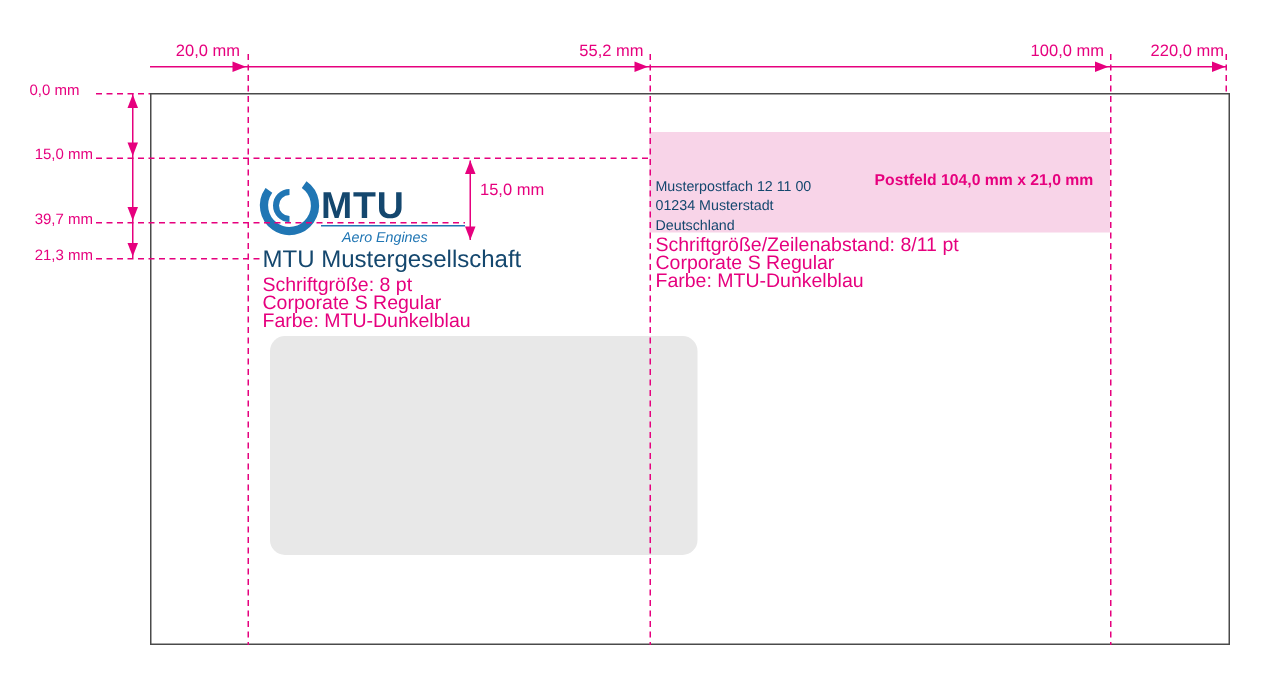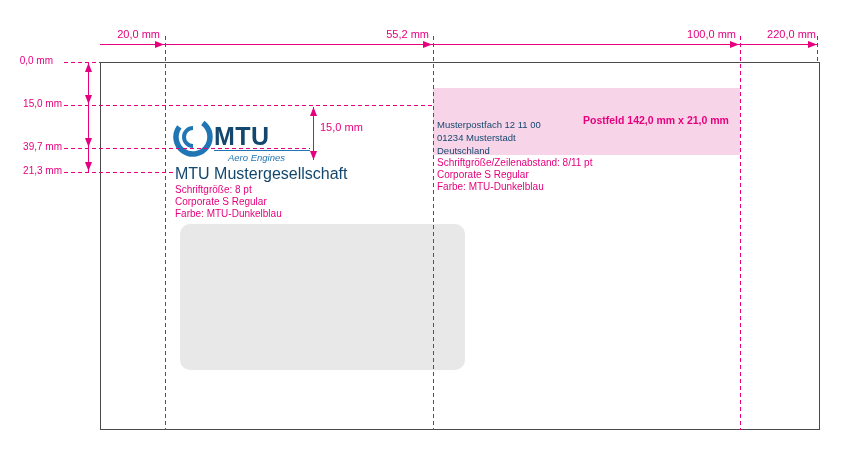--- a/index.html
+++ b/index.html
@@ -10,21 +10,21 @@
   #envelope{left:100px;top:62px;width:718px;height:366px;
             border:1px solid var(--envelope-border);background:#ffffff;}
   #postfeld-field{left:433px;top:88px;width:307px;height:67px;background:var(--pink-field);}
   #address-window{left:180px;top:224px;width:285px;height:146px;
                   background:var(--window-gray);border-radius:10px;}
 
   .dim-label{color:var(--magenta);font-size:11px;white-space:nowrap;}
   .dim-label.small{font-size:10px;}
   .right{text-align:right;}
 
-  .spec{color:var(--magenta);font-size:10px;line-height:12px;white-space:nowrap;}
+  .spec{color:var(--magenta);font-size:13px;line-height:12px;white-space:nowrap;}
   #address-block{left:437px;top:91px;font-size:9.5px;line-height:13px;
                  color:var(--mtu-blue);white-space:nowrap;margin-top:27px;}
   #postfeld-label{left:583px;top:114px;font-size:10.5px;font-weight:bold;
                   color:var(--magenta);white-space:nowrap;}
   #sender-name{left:175px;top:165px;font-size:16px;color:var(--mtu-blue);white-space:nowrap;}
   #sender-spec{left:175px;top:184px;}
   #postfeld-spec{left:437px;top:157px;}
 
   #dim-overlay{left:0;top:0;pointer-events:none;}
   .mag{stroke:var(--magenta);stroke-width:1;fill:none;}
@@ -75,21 +75,21 @@
     <div>Schriftgröße: 8 pt</div>
     <div>Corporate S Regular</div>
     <div>Farbe: MTU-Dunkelblau</div>
   </div>
 
   <div class="abs" id="address-block">
     <div>Musterpostfach 12 11 00</div>
     <div>01234 Musterstadt</div>
     <div>Deutschland</div>
   </div>
-  <div class="abs" id="postfeld-label">Postfeld 142,0 mm x 21,0 mm</div>
+  <div class="abs" id="postfeld-label">Postfeld 104,0 mm x 21,0 mm</div>
   <div class="abs spec" id="postfeld-spec">
     <div>Schriftgröße/Zeilenabstand: 8/11 pt</div>
     <div>Corporate S Regular</div>
     <div>Farbe: MTU-Dunkelblau</div>
   </div>
 
   <svg class="abs" id="dim-overlay" width="850" height="450">
     <g>
       <line x1="100" y1="44.5" x2="818" y2="44.5" class="mag"></line>
       <polygon class="arrow" points="164,44.5 155,41 155,48"></polygon>

